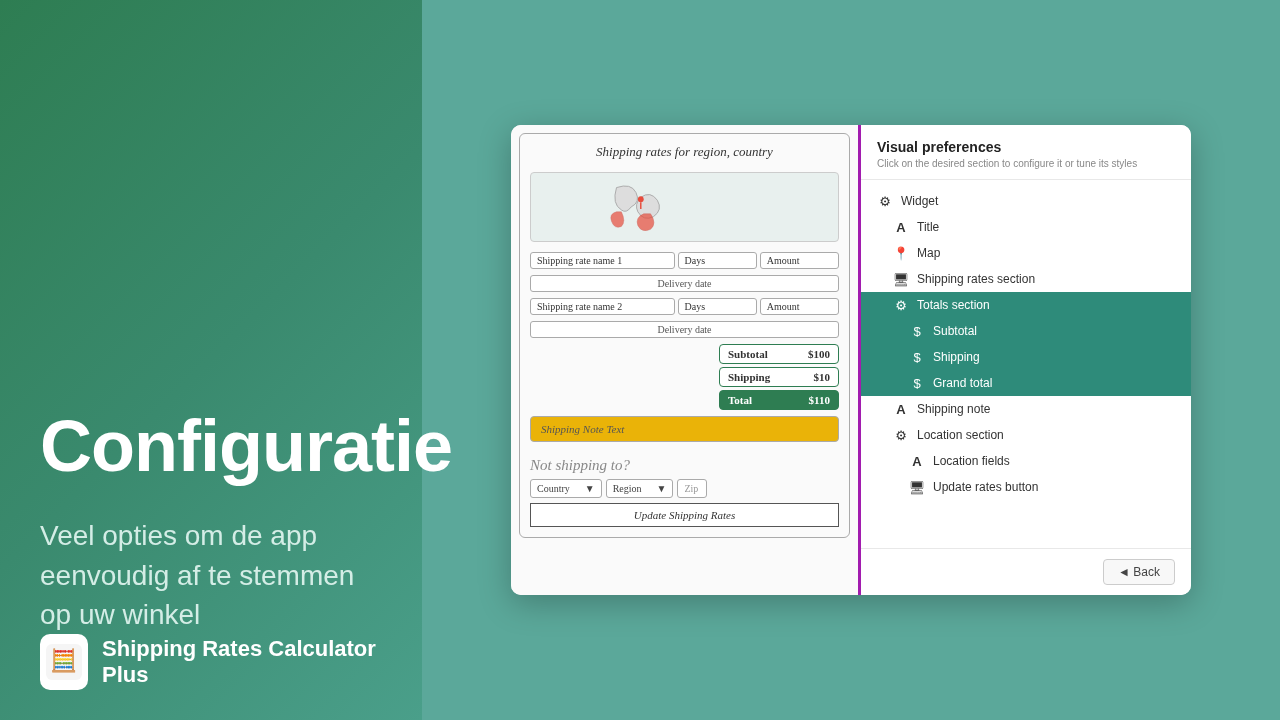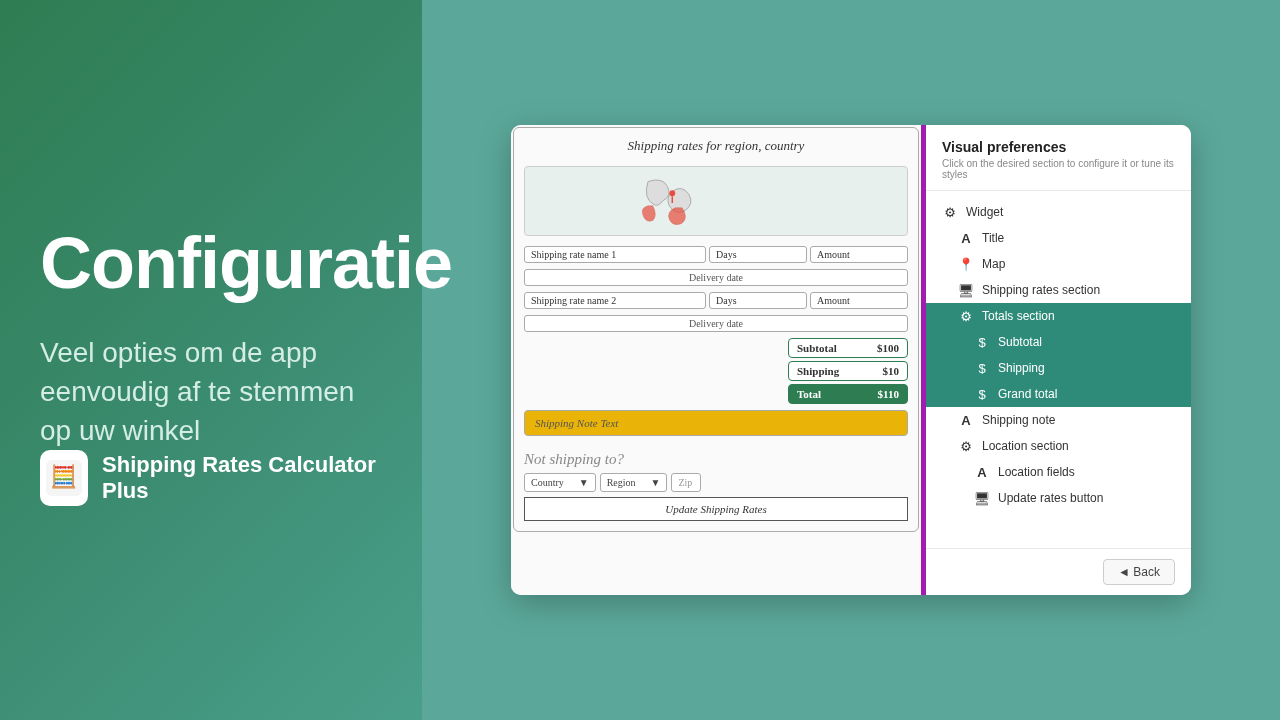--- a/index.html
+++ b/index.html
@@ -11,21 +11,21 @@
       display: flex;
     }
 
     
     .left-panel {
       width: 422px;
       height: 720px;
       background: linear-gradient(135deg, #2e7d52 0%, #3a8a6e 50%, #4a9f8a 100%);
       display: flex;
       flex-direction: column;
-      justify-content: center;
+      justify-content: flex-end;
       padding: 40px 40px 30px 40px;
       position: relative;
     }
 
     .left-content {
       display: flex;
       flex-direction: column;
       gap: 30px;
     }
 
@@ -84,25 +84,25 @@
       height: 470px;
       background: #f5f5f5;
       border-radius: 10px;
       box-shadow: 0 8px 32px rgba(0,0,0,0.25);
       display: flex;
       overflow: hidden;
     }
 
     
     .widget-preview {
-      width: 415px;
+      width: 350px;
       flex-shrink: 0;
       background: #fafafa;
-      border-right: 5px solid #a21caf;
-      padding: 2px;
+      border-right: 3px solid #a21caf;
+      padding: 8px;
       display: flex;
       flex-direction: column;
       gap: 8px;
       font-family: 'Georgia', serif;
     }
 
     .widget-border {
       border: 1.5px solid #aaa;
       border-radius: 6px;
       padding: 10px;

